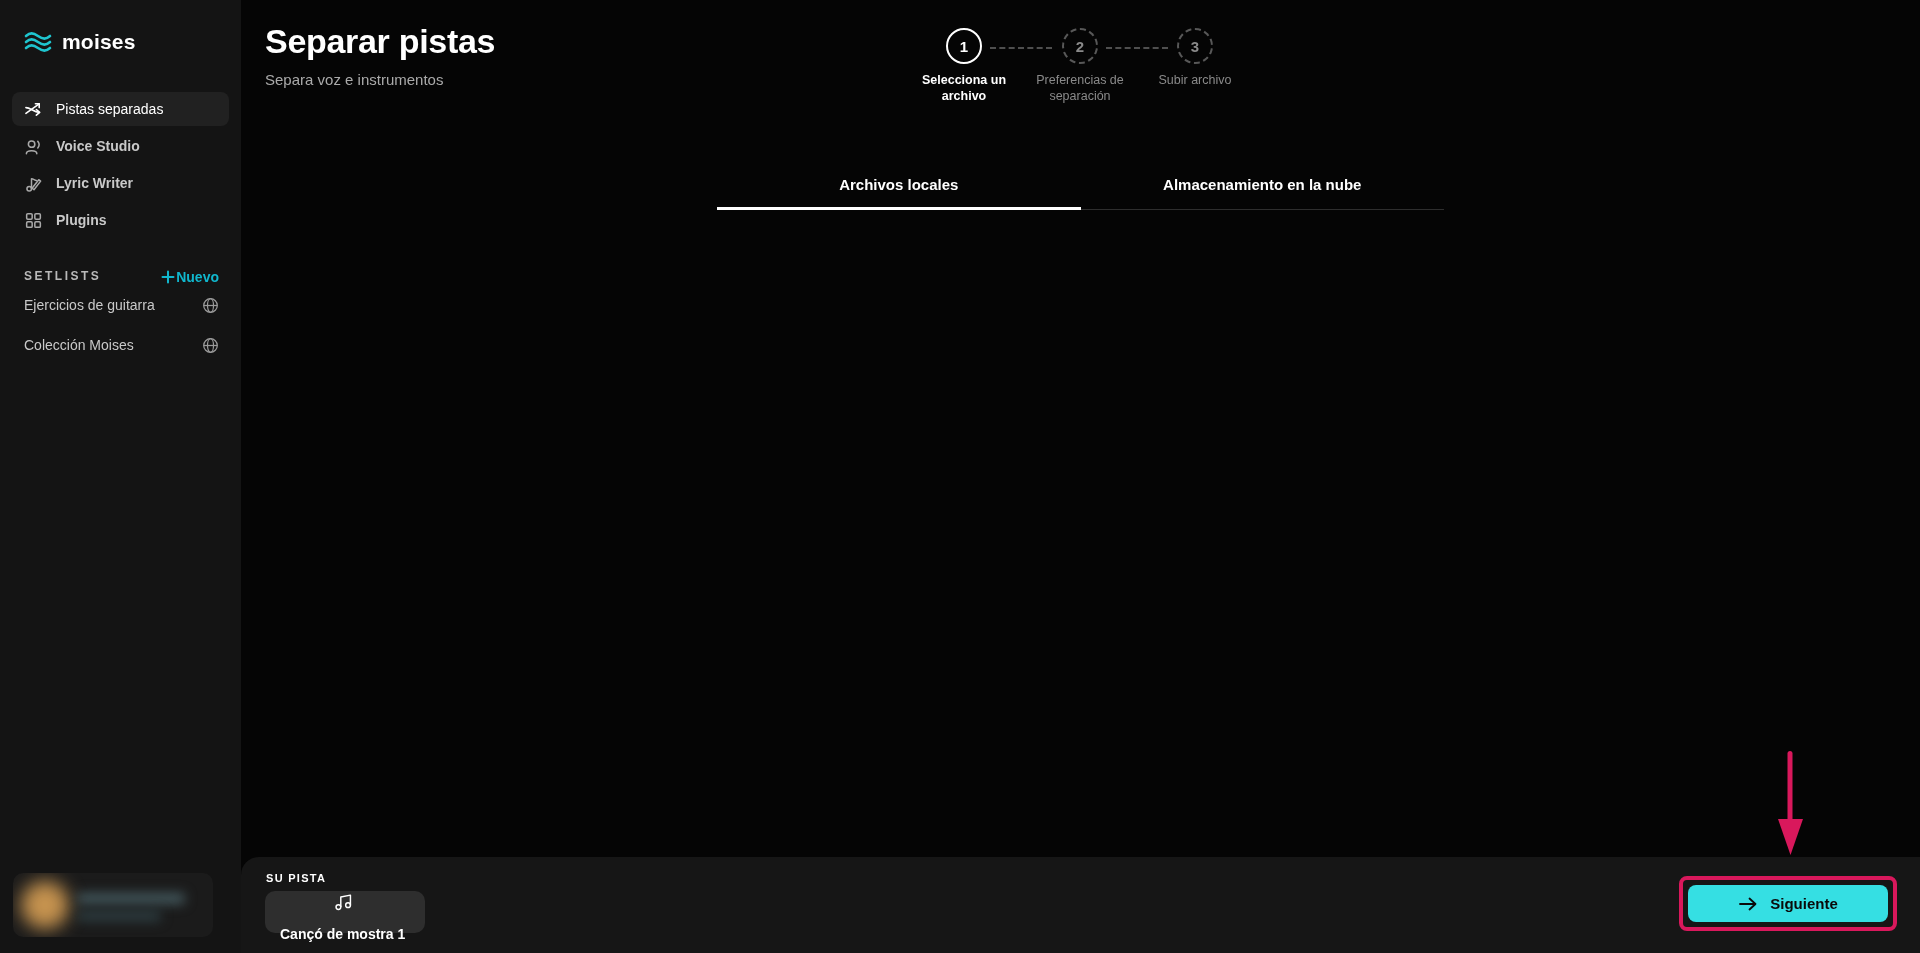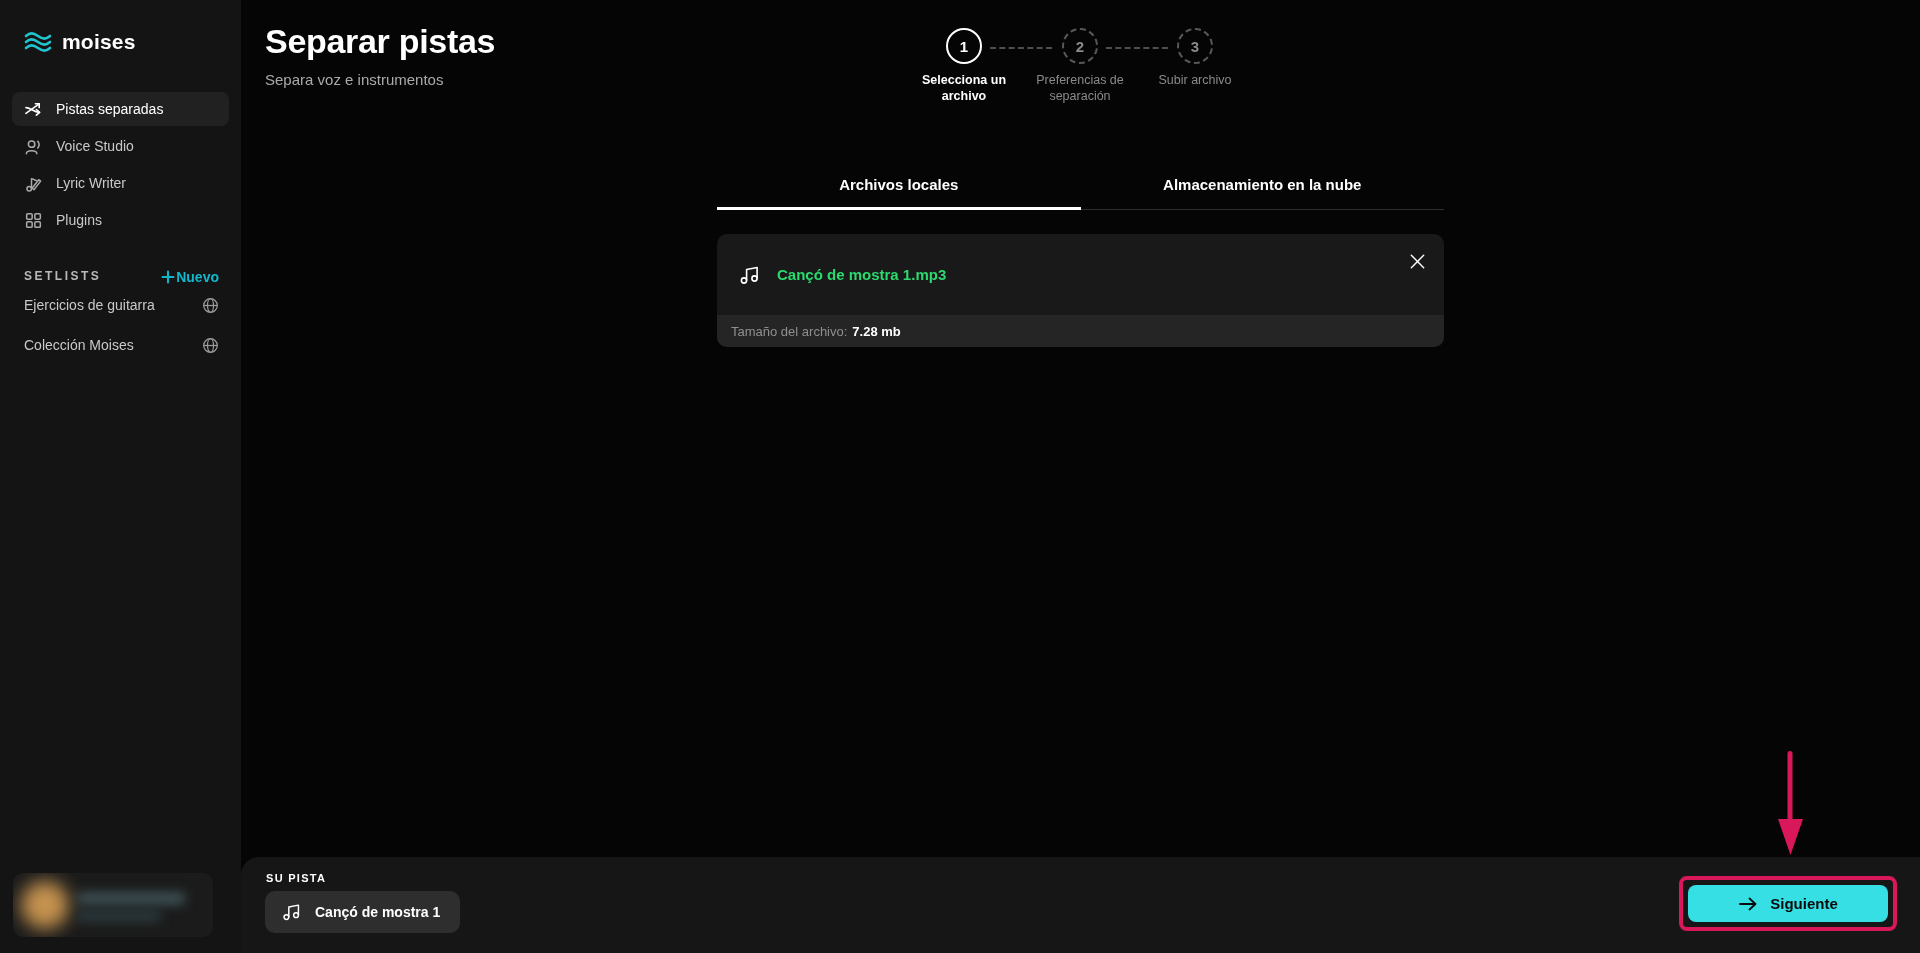--- a/index.html
+++ b/index.html
@@ -16,21 +16,21 @@
     position:absolute; left:0; top:0; bottom:0; width:241px;
     background:#141414;
   }
   .brand { display:flex; align-items:center; gap:10px; padding:30px 0 0 24px; }
   .brand-text { font-size:21px; font-weight:600; letter-spacing:.2px; }
 
   .nav { margin-top:38px; padding:0 12px; display:flex; flex-direction:column; gap:3px; }
   .nav-item {
     display:flex; align-items:center; gap:13px;
     height:34px; padding:0 12px; border-radius:8px;
-    color:#c9c9c9; font-size:14px; cursor:pointer;
+    color:#c9c9c9; font-size:14px; cursor:pointer;font-weight:bold;
   }
   .nav-item .ico { color:#a9a9a9; }
   .nav-item.active { background:#212121; color:#fff; font-weight:400; }
   .nav-item.active .ico { color:#fff; }
 
   .setlists-head {
     display:flex; justify-content:space-between; align-items:flex-start;
     margin:32px 22px 0 24px;
   }
   .setlists-title { font-size:12px; font-weight:700; letter-spacing:2.5px; color:#b9b9b9; }
@@ -118,21 +118,21 @@
     background:#161616; border-top-left-radius:18px;
   }
   .track-label {
     position:absolute; left:25px; top:15px;
     font-size:11px; font-weight:700; letter-spacing:1.3px; color:#fff;
   }
   .track-chip {
     position:absolute; left:24px; top:34px; height:42px;
     display:flex; align-items:center; gap:13px; padding:0 20px 0 15px;
     background:#2e2e2e; border-radius:10px;
-    font-size:14px; font-weight:700; color:#fff;
+    font-size:14px; font-weight:700; color:#fff;flex-direction:column;
   }
   .highlight-box {
     position:absolute; right:23px; top:19px; padding:5px;
     border:4px solid #d9185c; border-radius:8px;
   }
   .next-btn {
     width:200px; height:37px; border:none; border-radius:8px; cursor:pointer;
     background:#35dfe3; color:#0a0a0a;
     display:flex; align-items:center; justify-content:center; gap:12px;
     font-size:15px; font-weight:700; font-family:inherit;
@@ -265,41 +265,20 @@
 <section class="upload-section">
   <div class="tabs">
     <div class="tab active">
       <span>Archivos locales</span>
     </div>
     <div class="tab">
       <span>Almacenamiento en la nube</span>
     </div>
   </div>
 
-  <div class="file-card">
-    <div class="file-card-main">
-      <span>
-        <svg width="24" height="24" viewBox="0 0 24 24" fill="none" stroke="#fff" stroke-width="1.6" stroke-linejoin="round">
-          <circle cx="7" cy="17.5" r="2.6"></circle>
-          <circle cx="17.5" cy="15.5" r="2.6"></circle>
-          <path d="M9.6 17.5 V6.5 L20.1 4.5 V15.5"></path>
-        </svg>
-      </span>
-      <span class="file-name">Cançó de mostra 1.mp3</span>
-      <button class="close-btn">
-        <svg width="19" height="19" viewBox="0 0 20 20" stroke="#fff" stroke-width="1.5" stroke-linecap="round">
-          <path d="M3.5 3.5 L16.5 16.5 M16.5 3.5 L3.5 16.5"></path>
-        </svg>
-      </button>
-    </div>
-    <div class="file-card-footer">
-      <span>Tamaño del archivo:</span>
-      <span class="size-value">7.28 mb</span>
-    </div>
-  </div>
 </section>
 
 <footer class="bottom-bar">
   <div class="track-label">SU PISTA</div>
   <div class="track-chip">
     <span>
       <svg width="22" height="22" viewBox="0 0 24 24" fill="none" stroke="#fff" stroke-width="1.6" stroke-linejoin="round">
         <circle cx="7" cy="17.5" r="2.6"></circle>
         <circle cx="17.5" cy="15.5" r="2.6"></circle>
         <path d="M9.6 17.5 V6.5 L20.1 4.5 V15.5"></path>

